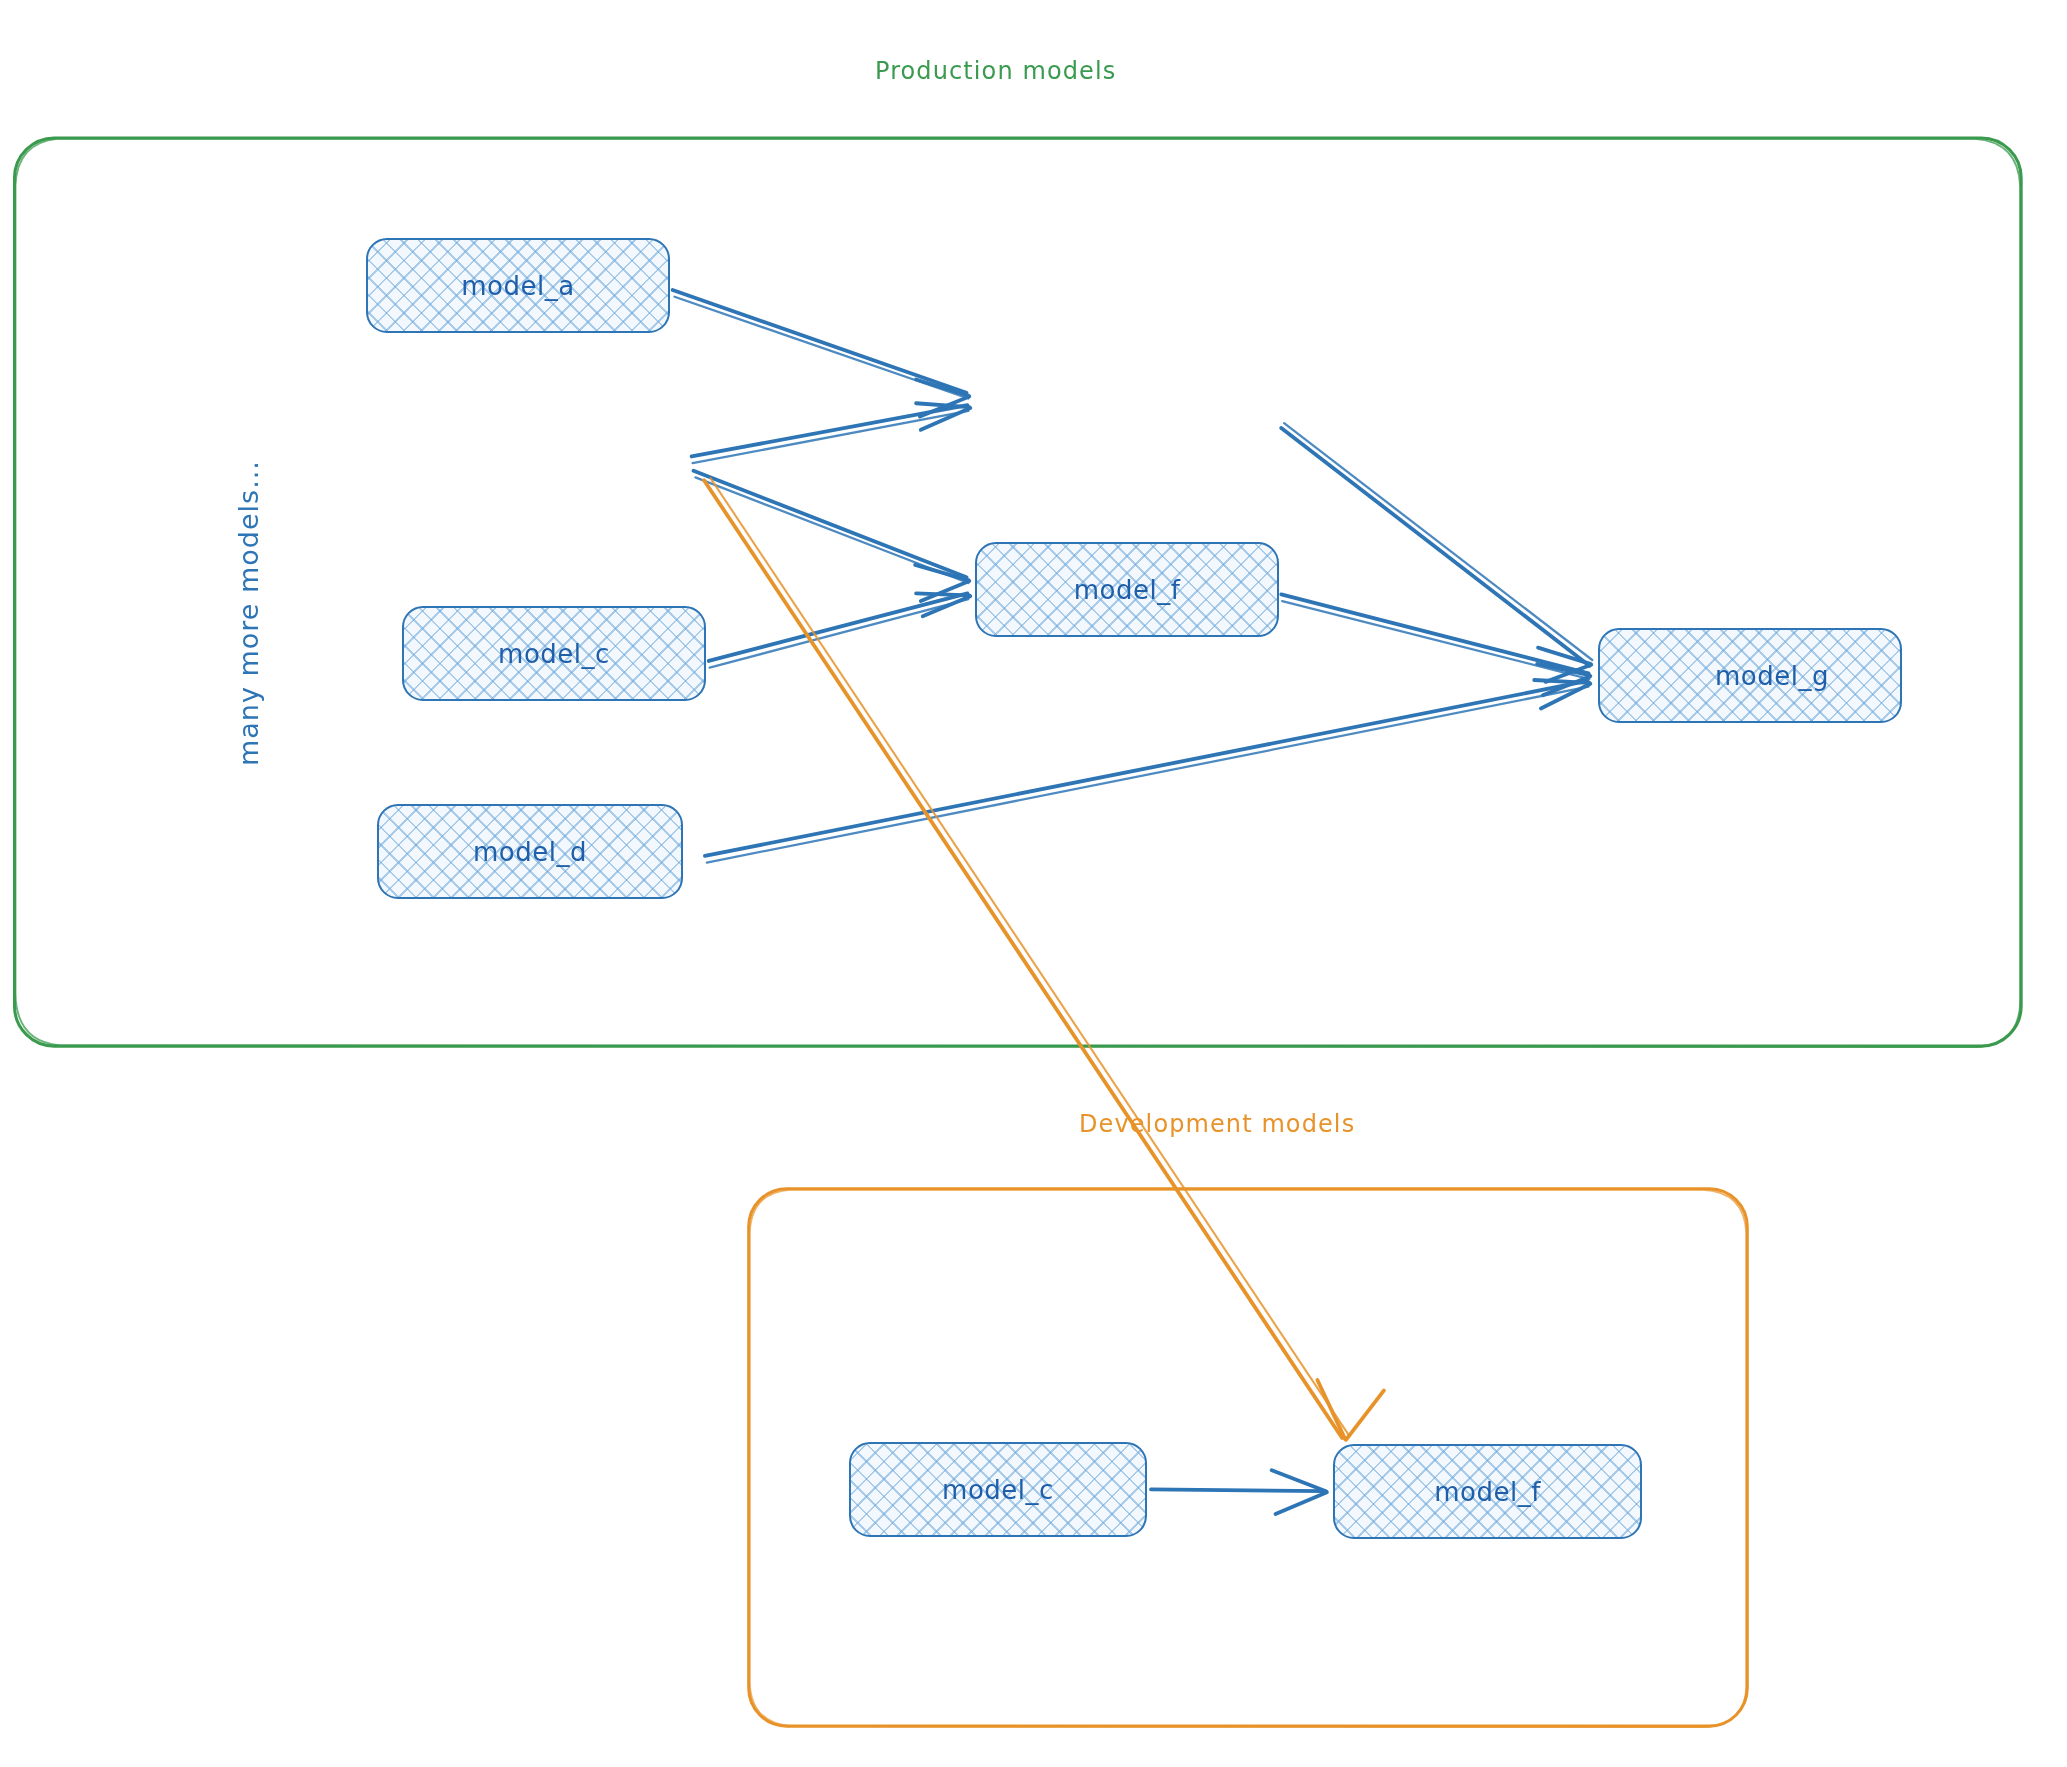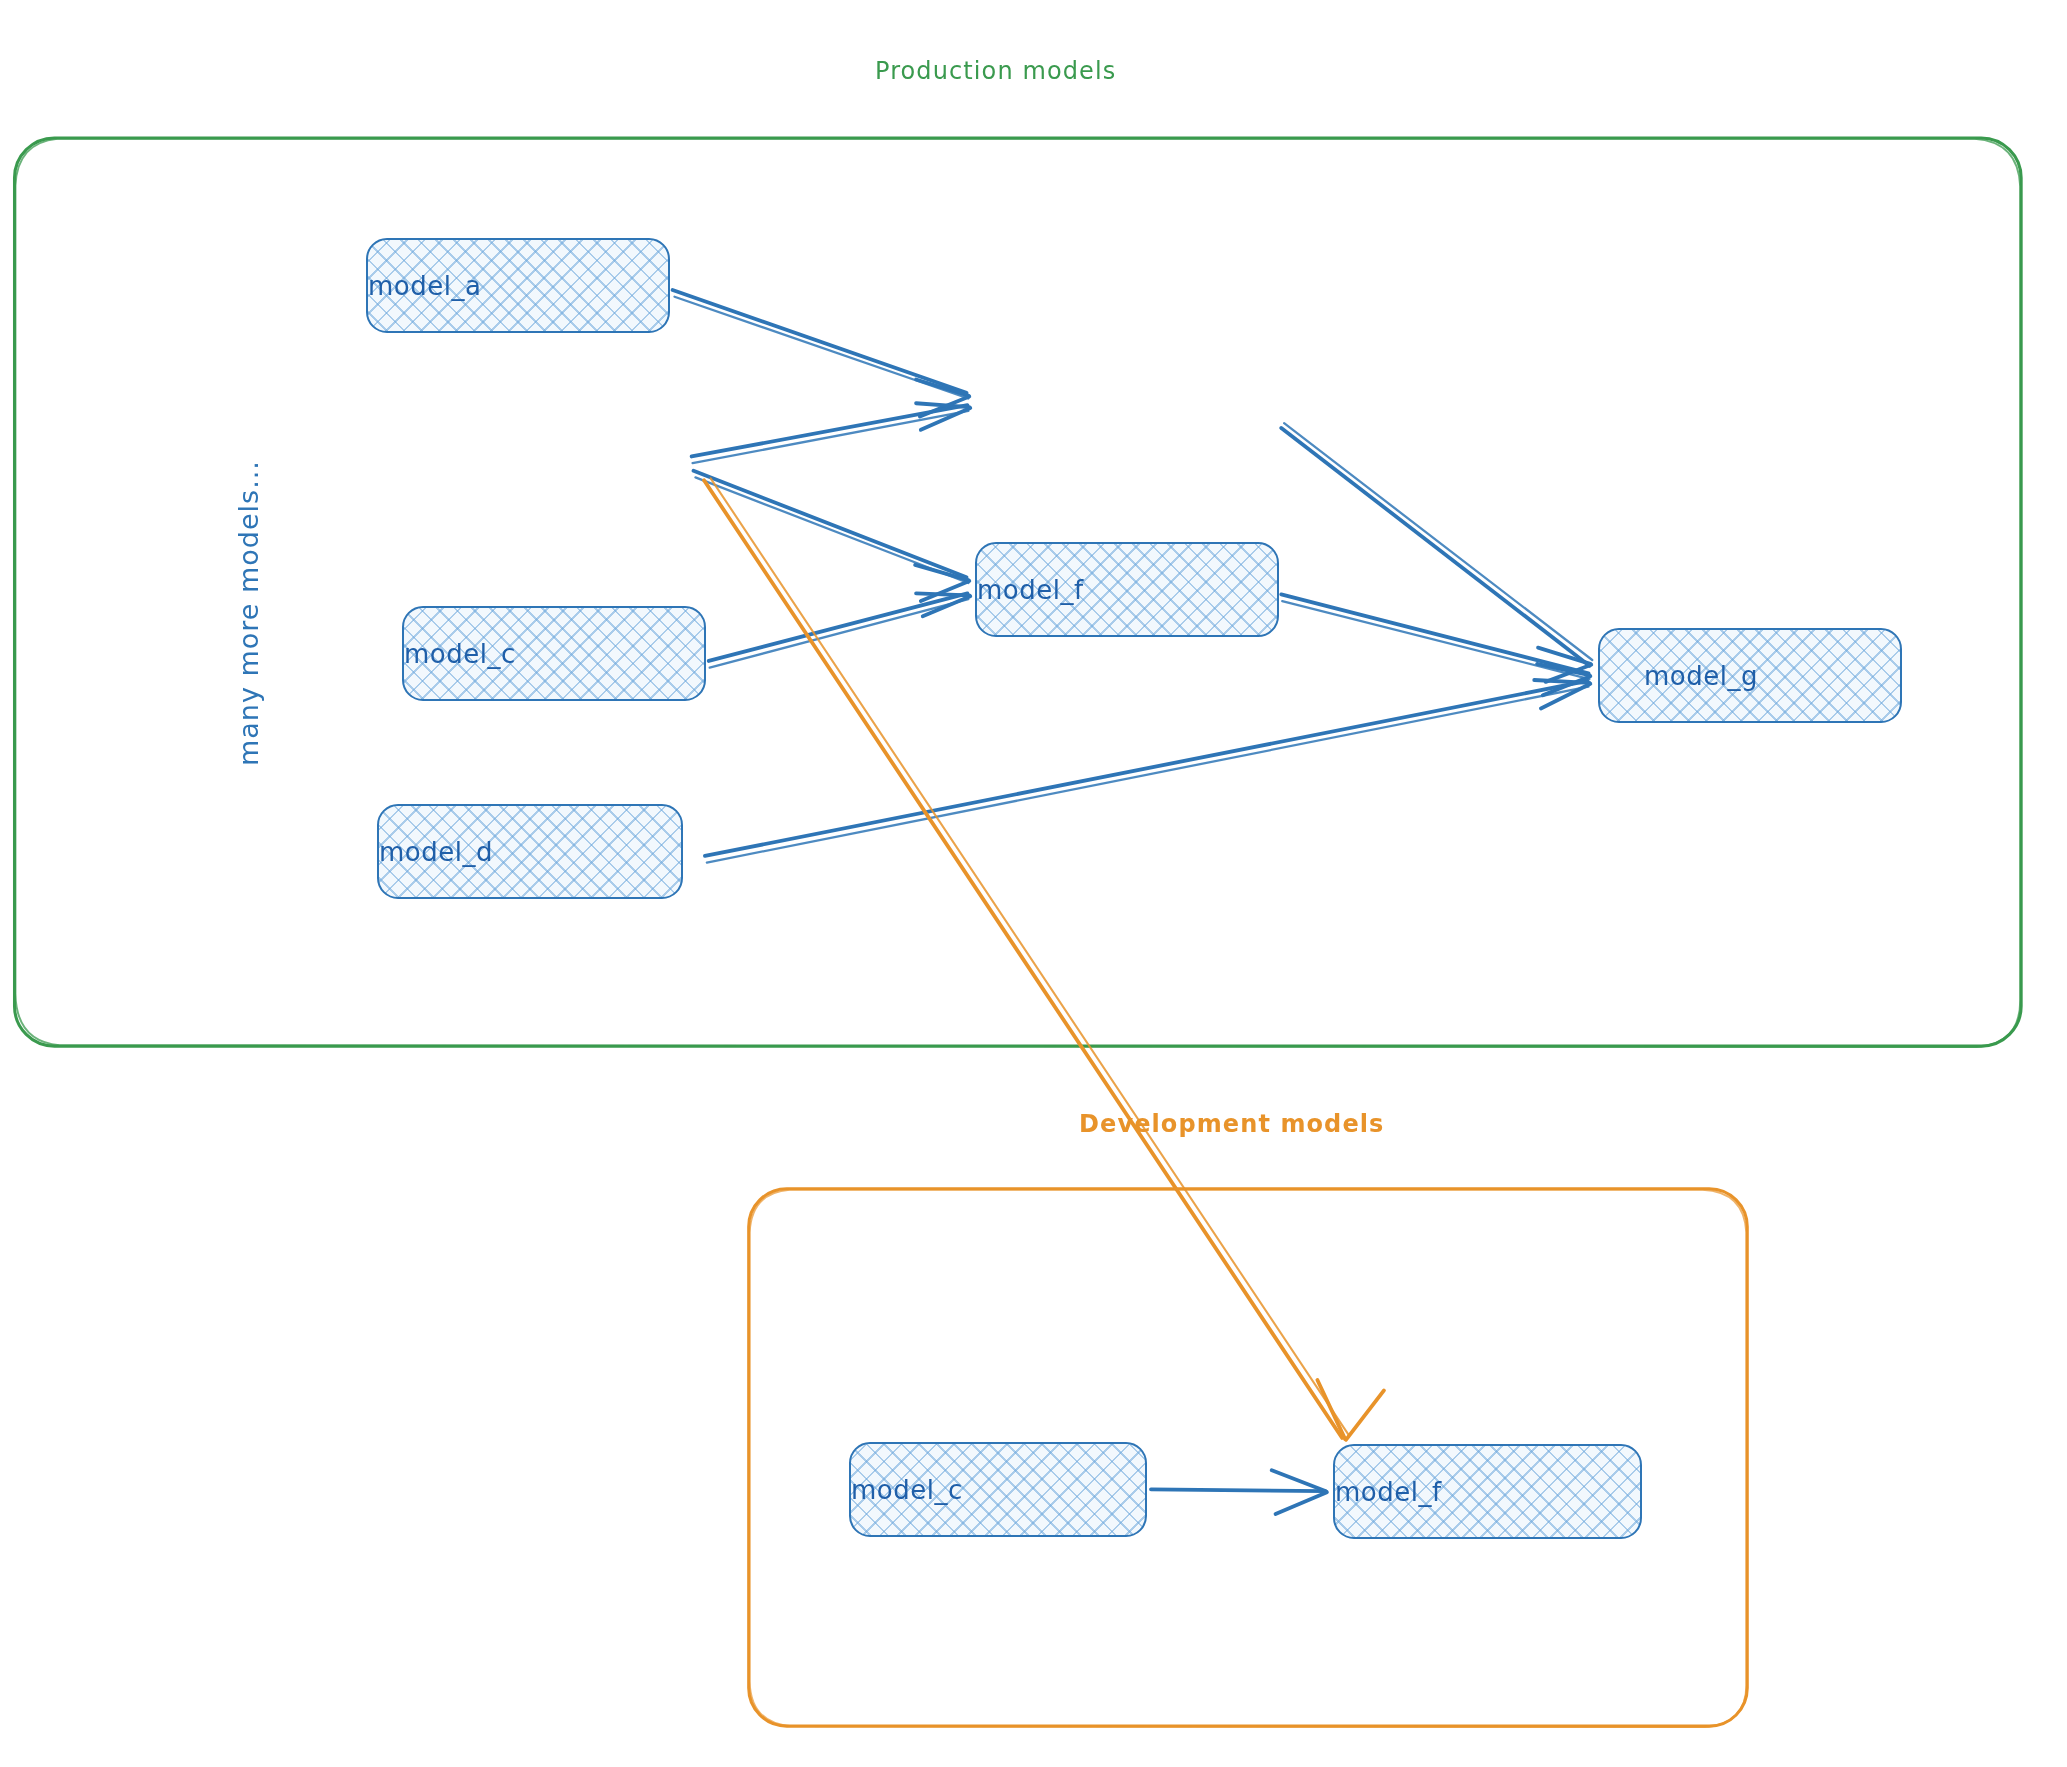--- a/index.html
+++ b/index.html
@@ -33,20 +33,21 @@
     margin-left: 36px;
     -webkit-font-smoothing: antialiased;
   }
   .node {
     position: absolute;
     box-sizing: border-box;
     border: 2.9px solid #2e75b6;
     border-radius: 21px;
     display: flex;
     align-items: center;
+    justify-content: center;
     background-color: #f2f8fd;
     background-image:
       repeating-linear-gradient(45deg,  rgba(110,168,220,0.55) 0 1.9px, rgba(110,168,220,0) 1.9px 12.4px),
       repeating-linear-gradient(-45deg, rgba(110,168,220,0.55) 0 1.9px, rgba(110,168,220,0) 1.9px 12.4px);
   }
   .node-label {
     font-family: "DejaVu Sans", sans-serif;
     font-size: 26px;
     color: #1f5fa9;
     letter-spacing: 0.5px;
@@ -64,21 +65,21 @@
     transform: rotate(-90deg);
   }
 </style>
 </head>
 <body>
 
 <div id="canvas">
 
   <div class="grp-title" id="title-production" style="left:839px; top:57px; color:#3a9a4e;">Production models</div>
 
-  <div class="grp-title" id="title-development" style="left:1043px; top:1110px; color:#e8932a;font-weight:bold;">Development models</div>
+  <div class="grp-title" id="title-development" style="left:1043px; top:1110px; color:#e8932a;">Development models</div>
 
   <svg class="layer" aria-hidden="true" viewBox="0 0 2174 1858" width="2068" height="1767">
 
     <g>
       <rect x="15" y="145" width="2110" height="955" rx="42" ry="42" fill="none" stroke="#3a9a4e" stroke-width="3.2" stroke-linejoin="round"></rect>
       <path d="M 60 146 Q 18 150 16 195 L 16 1045 Q 17 1095 62 1099 L 2078 1101
                Q 2124 1098 2124 1052 L 2124 196 Q 2122 149 2076 146 Z" fill="none" stroke="#3a9a4e" stroke-width="2" stroke-linejoin="round" opacity="0.75"></path>
     </g>
 
     <g>

